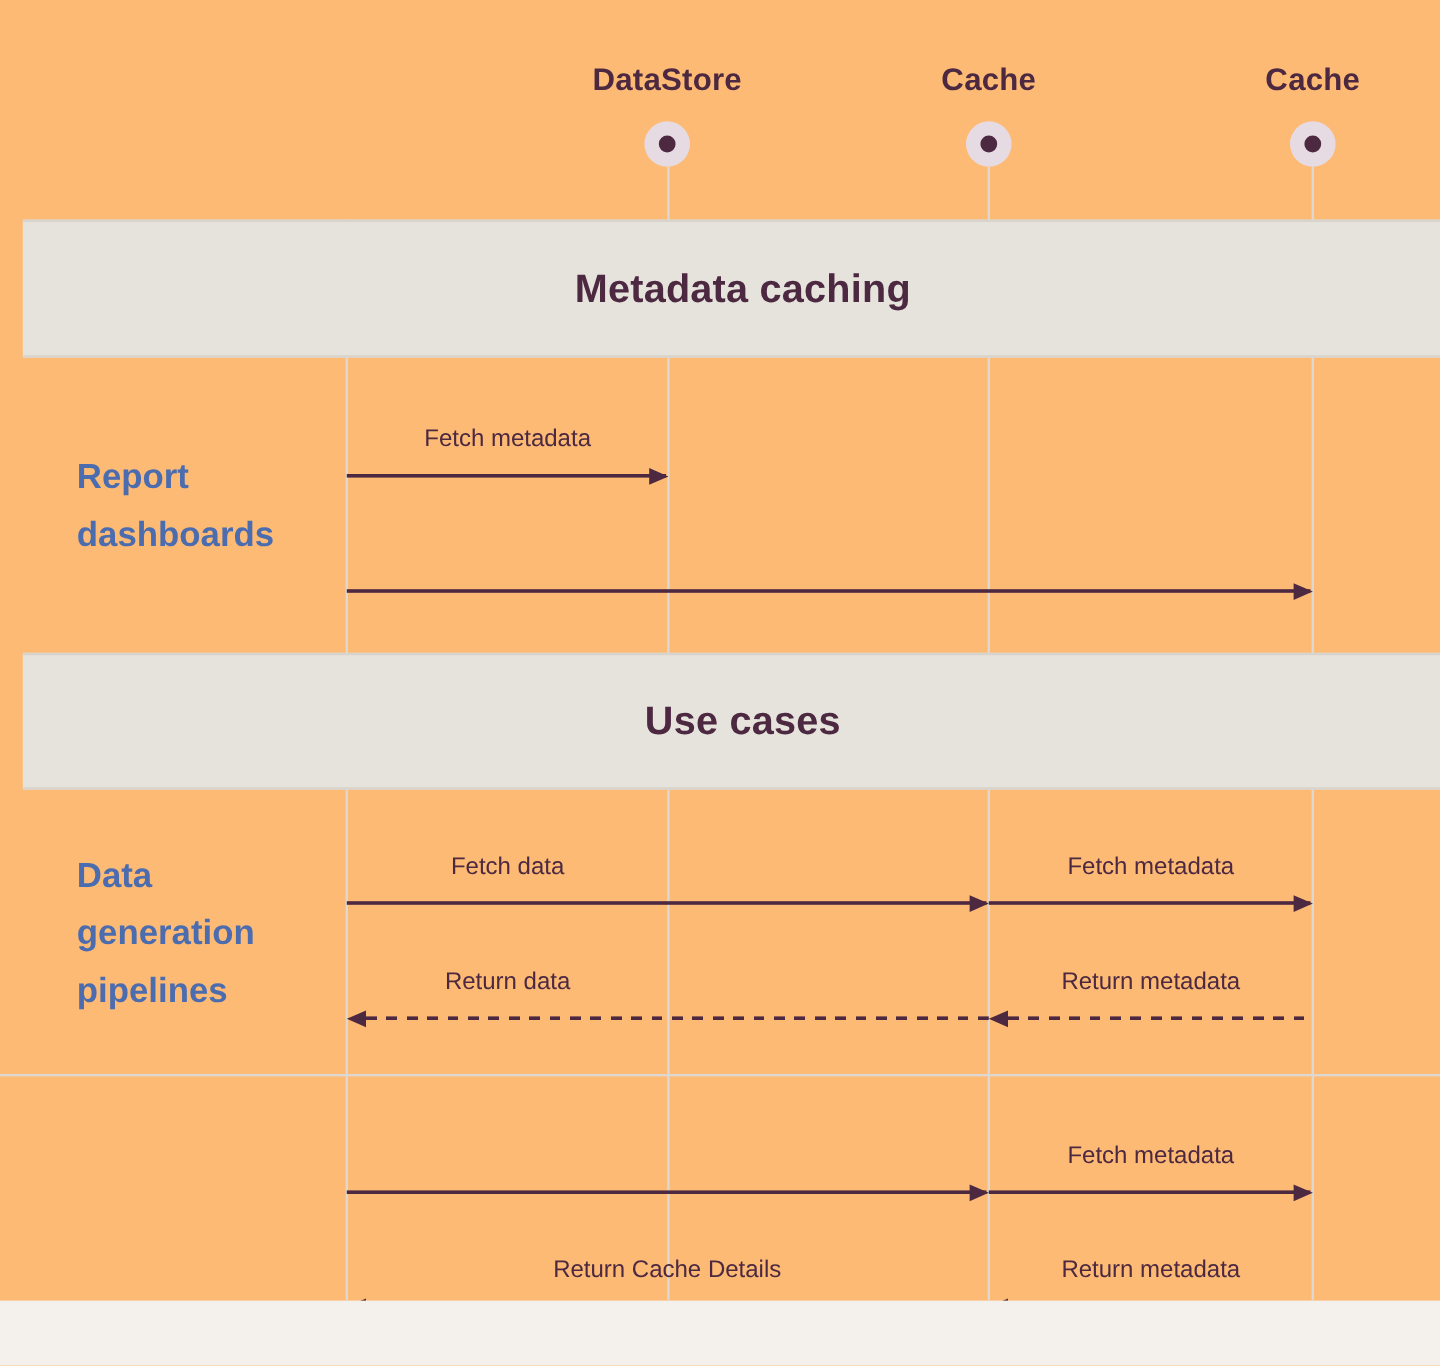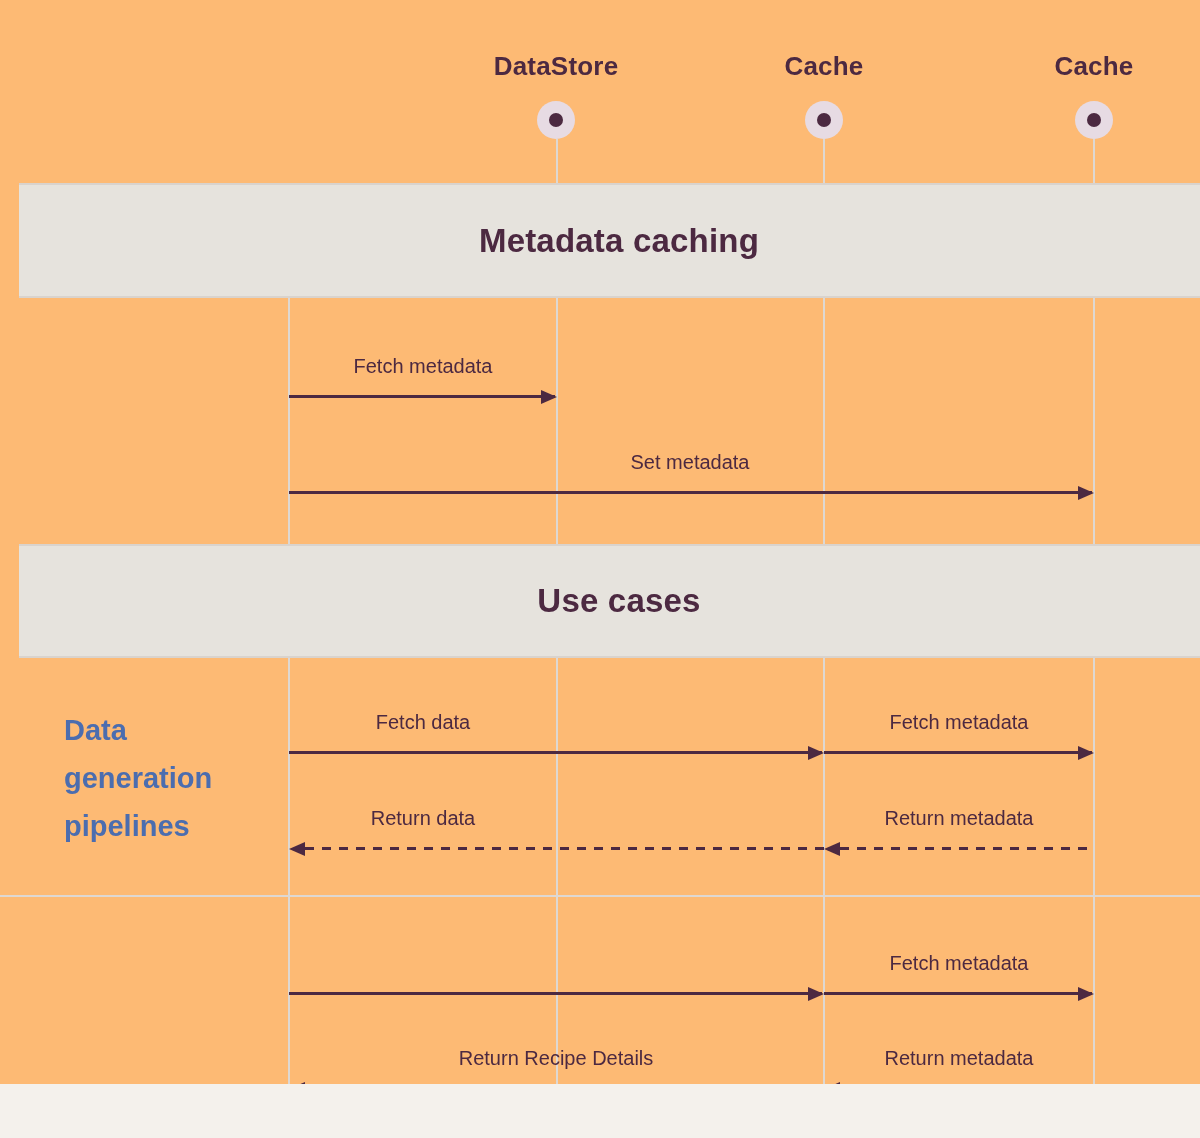--- a/index.html
+++ b/index.html
@@ -159,29 +159,30 @@
       </div>
   </div>
 
   <div class="band" style="top:183px; height:115px">
     <div class="band-title">Metadata caching</div>
   </div>
   <div class="band" style="top:544px; height:114px">
     <div class="band-title">Use cases</div>
   </div>
 
+  <div class="row-label" style="top:374px">Report
+dashboards</div>
   <div class="row-label" style="top:706px">Data
 generation
 pipelines</div>
 
   <div class="msg-label" style="left:263px; top:353px">Fetch metadata</div>
   <div class="arrow solid" style="left:289px; top:395px; width:266px"></div>
   <div class="tri tri-r" style="left:541px; top:390px"></div>
 
-  <div class="msg-label" style="left:530px; top:449px">Set metadata</div>
   <div class="arrow solid" style="left:289px; top:491px; width:803px"></div>
   <div class="tri tri-r" style="left:1078px; top:486px"></div>
 
   <div class="msg-label" style="left:263px; top:709px">Fetch data</div>
   <div class="arrow solid" style="left:289px; top:751px; width:533px"></div>
   <div class="tri tri-r" style="left:808px; top:746px"></div>
 
   <div class="msg-label" style="left:799px; top:709px">Fetch metadata</div>
   <div class="arrow solid" style="left:824px; top:751px; width:268px"></div>
   <div class="tri tri-r" style="left:1078px; top:746px"></div>
@@ -194,21 +195,21 @@
   <div class="tri tri-l" style="left:824px; top:842px"></div>
   <div class="arrow dashed" style="left:840px; top:847px; width:254px"></div>
 
   <div class="arrow solid" style="left:289px; top:992px; width:533px"></div>
   <div class="tri tri-r" style="left:808px; top:987px"></div>
 
   <div class="msg-label" style="left:799px; top:950px">Fetch metadata</div>
   <div class="arrow solid" style="left:824px; top:992px; width:268px"></div>
   <div class="tri tri-r" style="left:1078px; top:987px"></div>
 
-  <div class="msg-label" style="left:396px; top:1045px">Return Recipe Details</div>
+  <div class="msg-label" style="left:396px; top:1045px">Return Cache Details</div>
   <div class="tri tri-l" style="left:289px; top:1082px"></div>
   <div class="arrow dashed" style="left:305px; top:1087px; width:519px"></div>
 
   <div class="msg-label" style="left:799px; top:1045px">Return metadata</div>
   <div class="tri tri-l" style="left:824px; top:1082px"></div>
   <div class="arrow dashed" style="left:840px; top:1087px; width:254px"></div>
 
 </div>
 
 </body></html>

